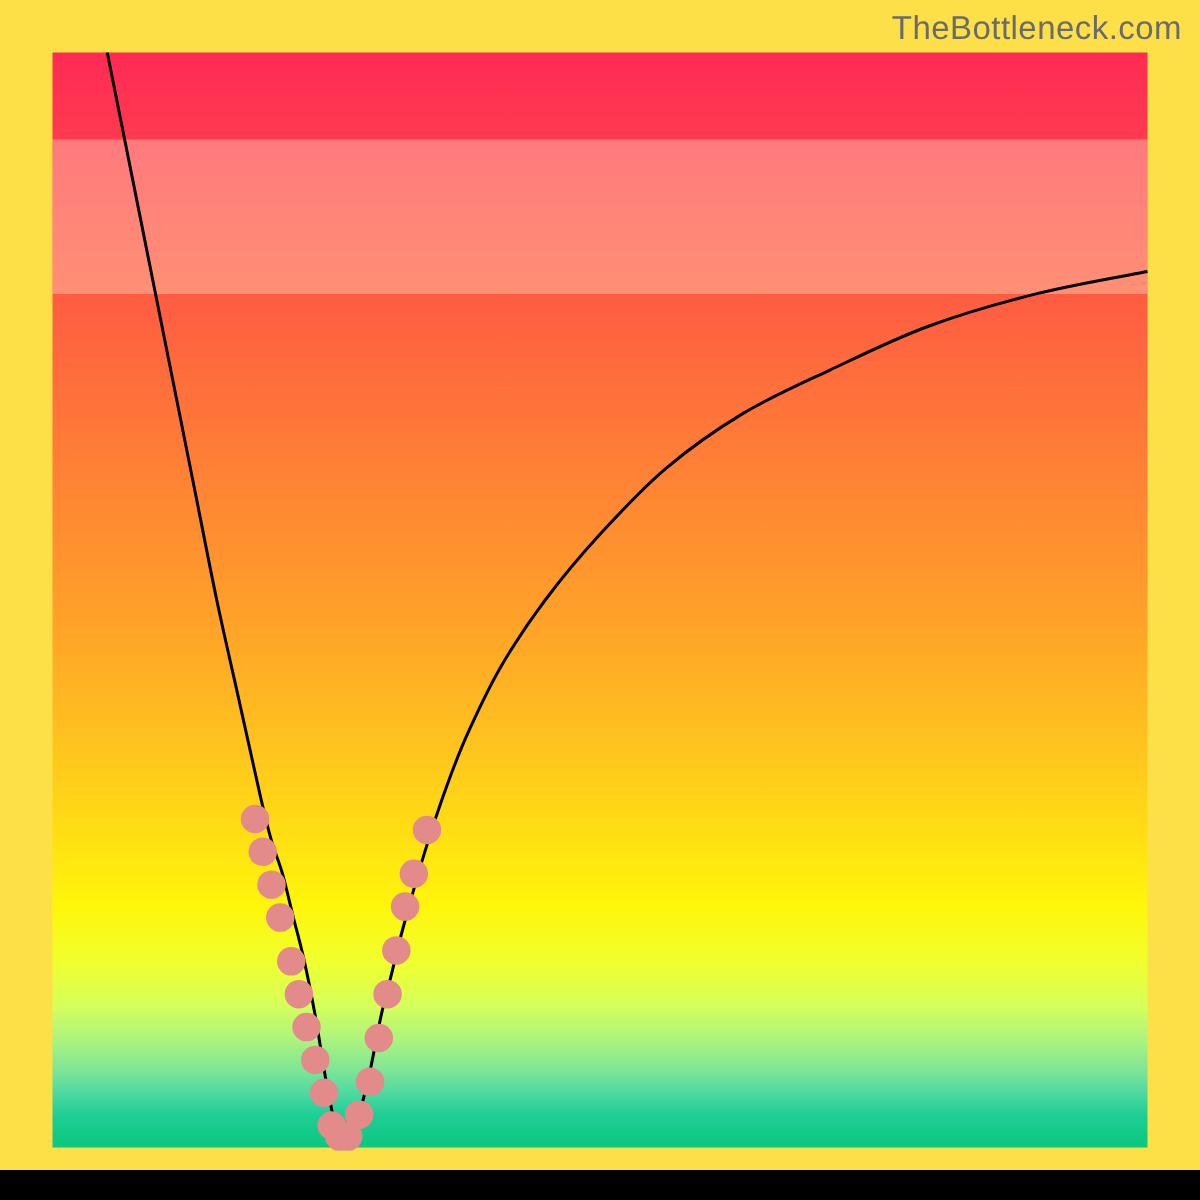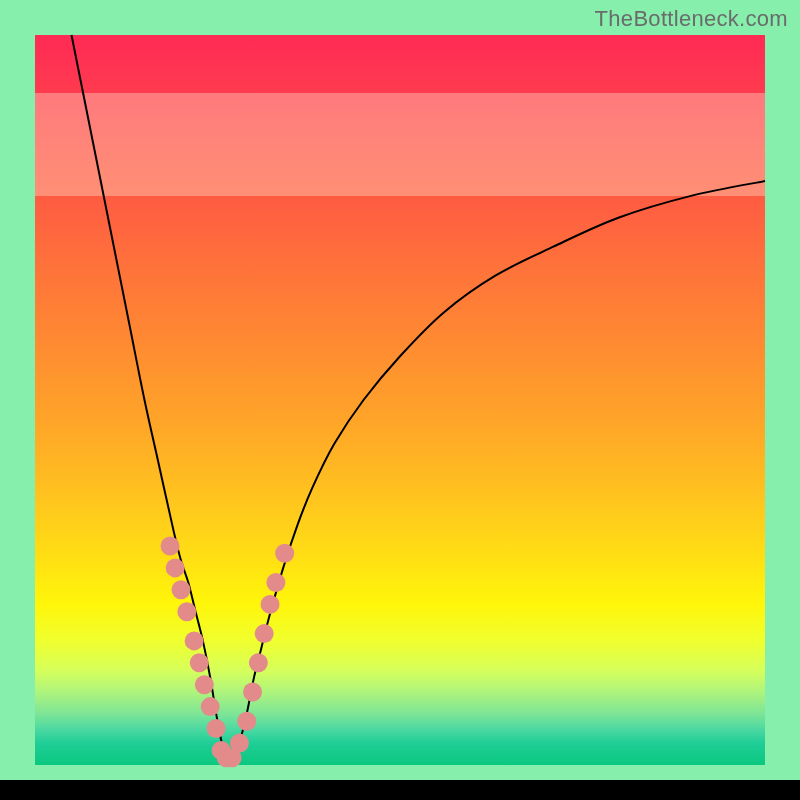--- a/index.html
+++ b/index.html
@@ -8,21 +8,21 @@
     width: 800px;
     height: 800px;
     background: #000;
     font-family: Arial, Helvetica, sans-serif;
     overflow: hidden;
   }
   .stage {
     position: relative;
     width: 800px;
     height: 780px;
-    background: #86efac;
+    background: #fde047;
   }
   .plot-area {
     position: absolute;
     left: 35px;
     top: 35px;
     width: 730px;
     height: 730px;
     
     background: linear-gradient(
       to bottom,

